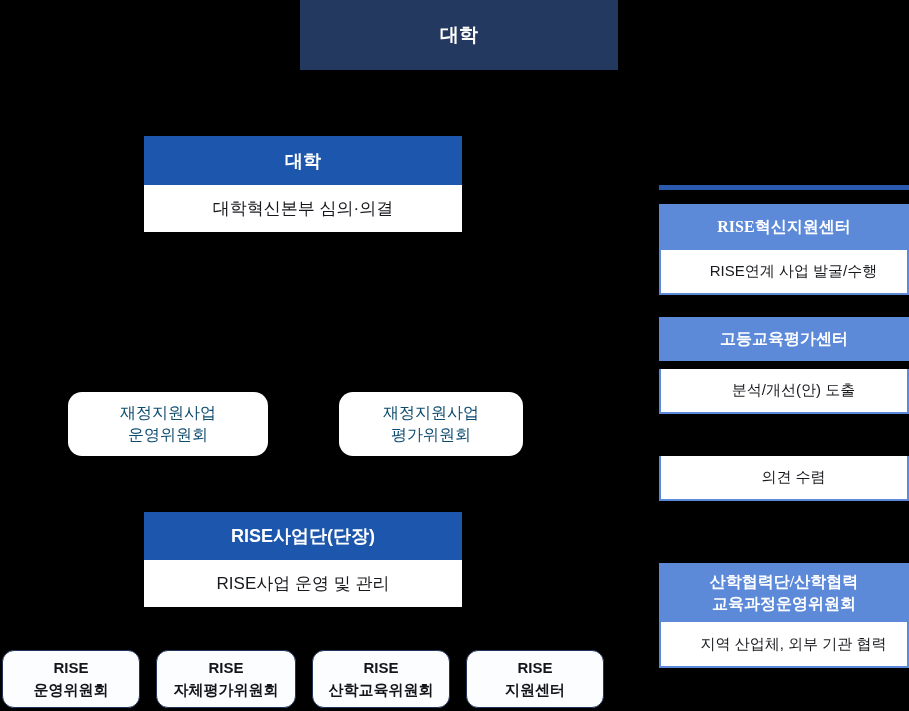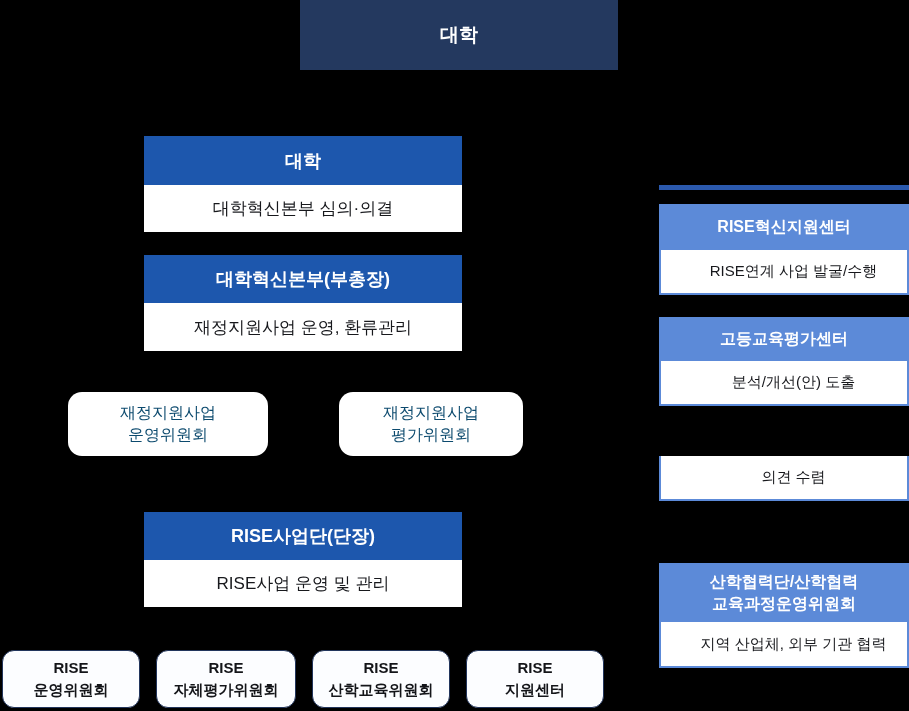--- a/index.html
+++ b/index.html
@@ -26,42 +26,38 @@
     text-align:center; white-space:pre-line;
     color:#0c4a6e; font-weight:500; font-size:16px; line-height:1.4;
   }
   .sub {
     background:#fcfdff; border:1.5px solid #22355c; border-radius:12px;
     display:flex; align-items:center; justify-content:center;
     text-align:center; white-space:pre-line;
     color:#141519; font-weight:600; font-size:15px; line-height:1.45;
   }
   .rwrap { }
-  .rhdr { font-size:16px; line-height:1.35; }
+  .rhdr { font-size:16px; line-height:1.35;font-family:Liberation Serif, serif; }
   .rbody { border:2px solid #5c8ad8; border-top:none; font-size:15px;padding-left:19px; }
   .rule { background:#2b59ad; }
   .lhdr { font-size:18px; }
   .lbody { font-size:17px; }
 </style>
 </head>
 <body>
 
 <div class="canvas">
 
   <div class="abs hdr navy" style="left:300px; top:0px; width:318px; height:70px; font-size:19px;">대학</div>
 
   <div class="abs" style="left:144px; top:136px; width:318px;">
     <div class="hdr blue lhdr" style="height:49px;">대학</div>
     <div class="bodycell lbody" style="height:47px;">대학혁신본부 심의·의결</div>
   </div>
 
-  <div class="abs" style="left:144px; top:255px; width:318px;">
-    <div class="hdr blue lhdr" style="height:48px;">대학혁신본부(부총장)</div>
-    <div class="bodycell lbody" style="height:48px;">재정지원사업 운영, 환류관리</div>
-  </div>
 
   <div class="abs pill" style="left:68px; top:392px; width:200px; height:64px;">재정지원사업
 운영위원회</div>
   <div class="abs pill" style="left:339px; top:392px; width:184px; height:64px;">재정지원사업
 평가위원회</div>
 
   <div class="abs" style="left:144px; top:512px; width:318px;">
     <div class="hdr blue lhdr" style="height:48px;">RISE사업단(단장)</div>
     <div class="bodycell lbody" style="height:47px;">RISE사업 운영 및 관리</div>
   </div>
@@ -77,21 +73,21 @@
 
   <div class="abs rule" style="left:659px; top:185px; width:250px; height:5px;"></div>
 
   <div class="abs rwrap" style="left:659px; top:204px; width:250px;">
     <div class="hdr lblue rhdr" style="height:46px;">RISE혁신지원센터</div>
     <div class="bodycell rbody" style="height:43px;">RISE연계 사업 발굴/수행</div>
   </div>
 
   <div class="abs rwrap" style="left:659px; top:317px; width:250px;">
     <div class="hdr lblue rhdr" style="height:44px;">고등교육평가센터</div>
-    <div class="bodycell rbody" style="height:43px;">분석/개선(안) 도출</div>
+    <div class="bodycell rbody" style="height:43px;margin-top:8px;">분석/개선(안) 도출</div>
   </div>
 
   <div class="abs rwrap" style="left:659px; top:456px; width:250px;">
     <div class="bodycell rbody" style="height:43px;">의견 수렴</div>
   </div>
 
   <div class="abs rwrap" style="left:659px; top:563px; width:250px;">
     <div class="hdr lblue rhdr" style="height:59px;">산학협력단/산학협력
 교육과정운영위원회</div>
     <div class="bodycell rbody" style="height:44px;">지역 산업체, 외부 기관 협력</div>

